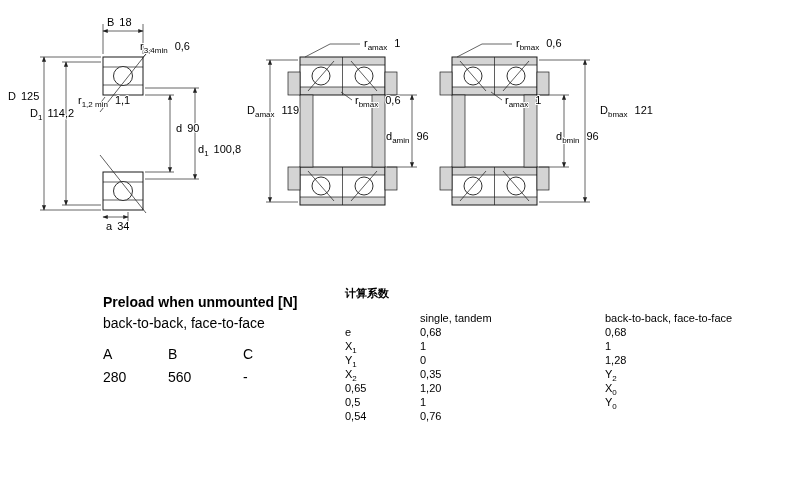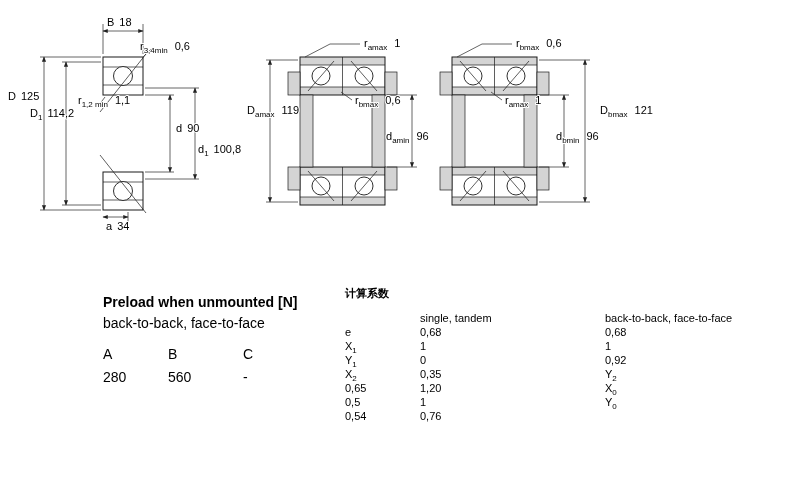--- a/index.html
+++ b/index.html
@@ -225,21 +225,21 @@
     <div><span>e</span><sub></sub></div>
     <div>0,68</div>
     <div>0,68</div>
 
     <div><span>X</span><sub>1</sub></div>
     <div>1</div>
     <div>1</div>
 
     <div><span>Y</span><sub>1</sub></div>
     <div>0</div>
-    <div>0,92</div>
+    <div>1,28</div>
 
     <div><span>X</span><sub>2</sub></div>
     <div>0,35</div>
 
     <div><span>Y</span><sub>2</sub></div>
     <div>0,65</div>
     <div>1,20</div>
 
     <div><span>X</span><sub>0</sub></div>
     <div>0,5</div>

